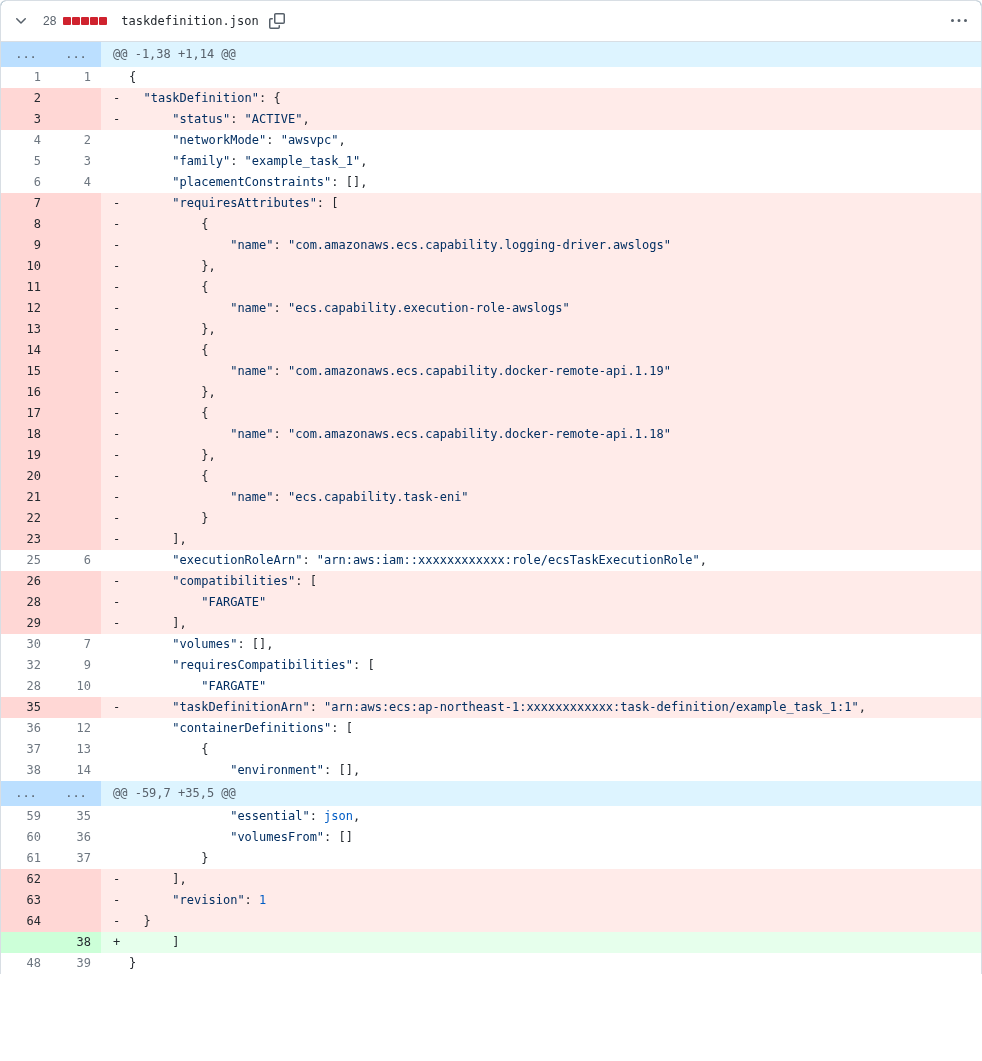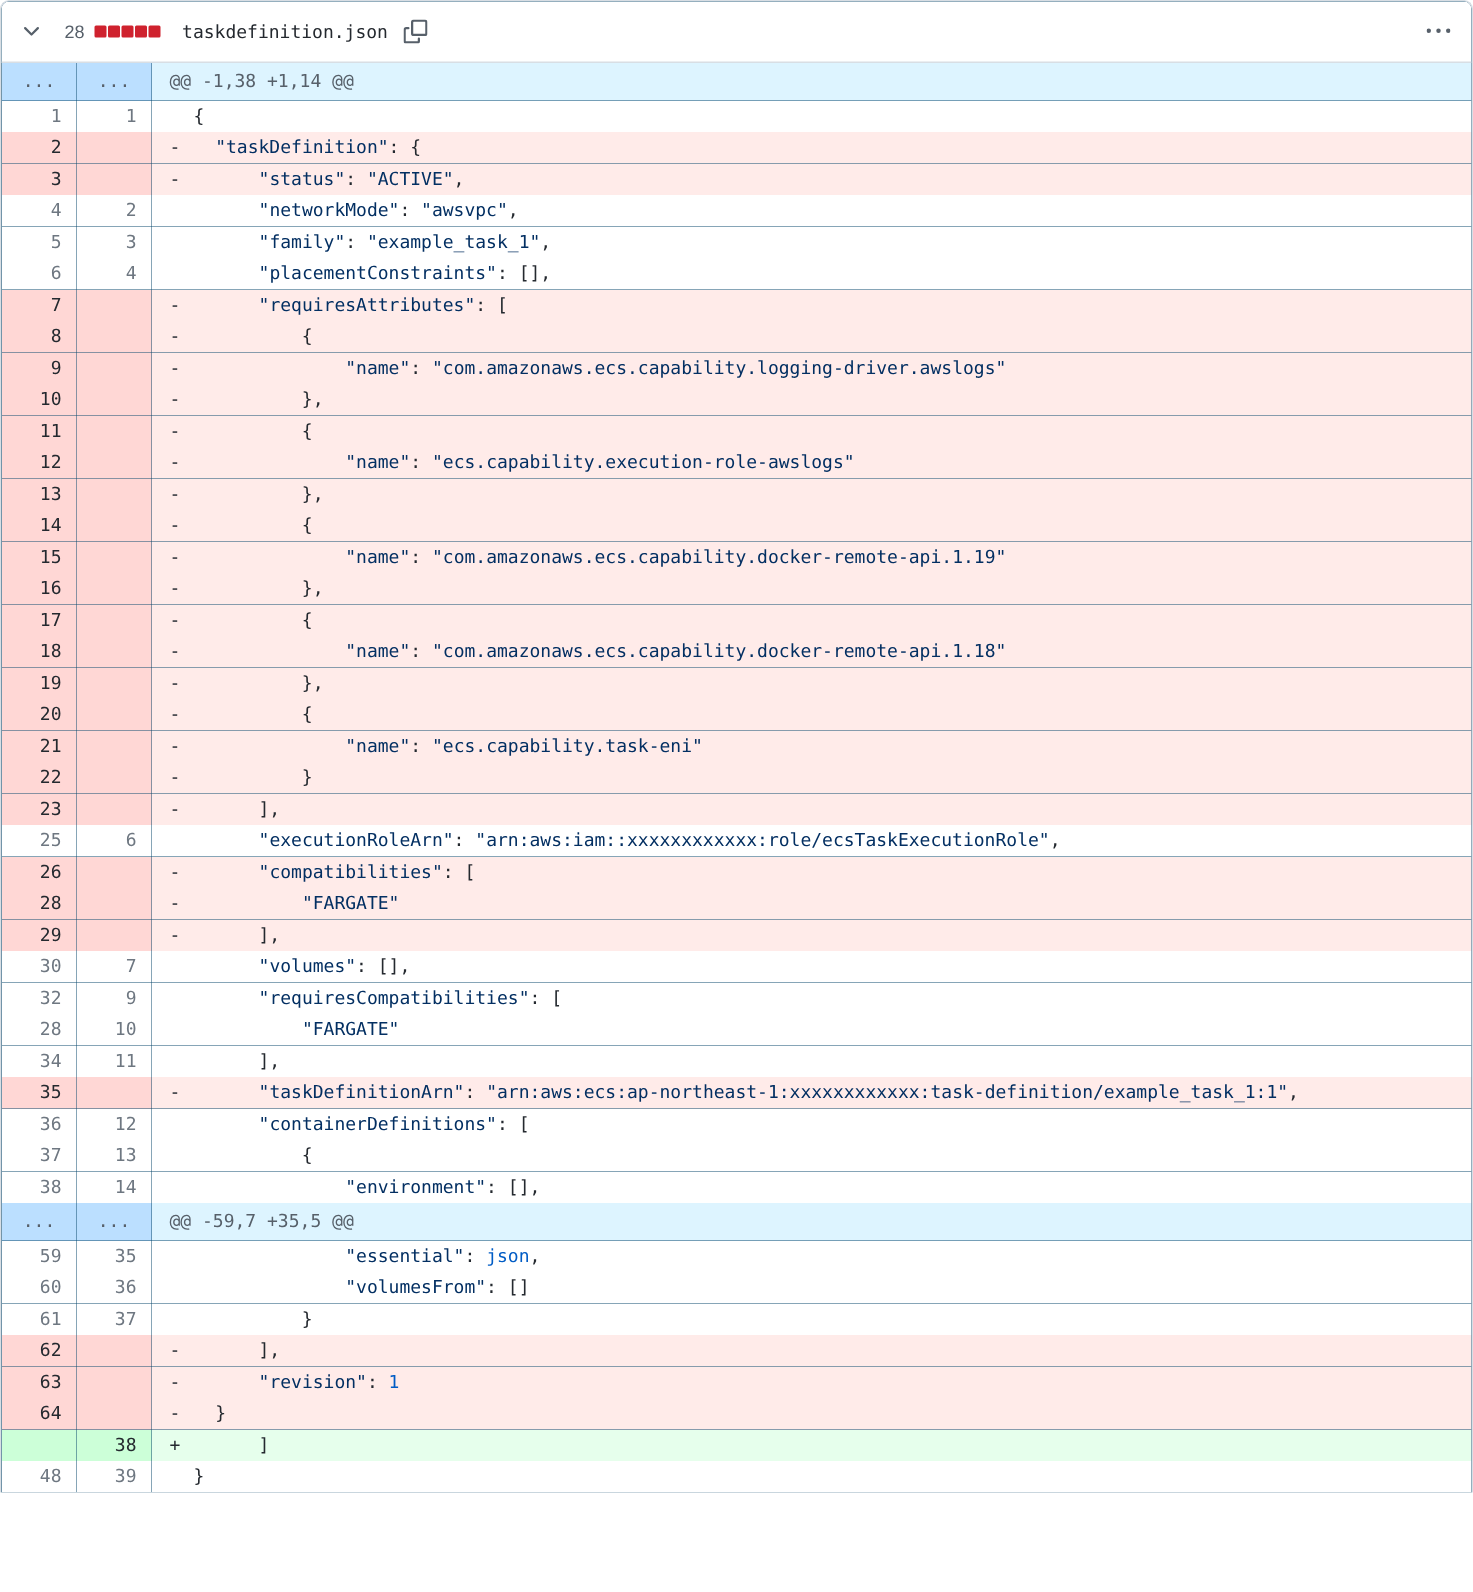--- a/index.html
+++ b/index.html
@@ -302,25 +302,20 @@
         <tr class="ctx">
           <td class="num old">32</td>
           <td class="num new">9</td>
           <td class="code"><span class="marker"></span><span class="code-text"><span>      </span><span class="tok-s">"requiresCompatibilities"</span><span>: [</span></span></td>
         </tr>
         <tr class="ctx">
           <td class="num old">28</td>
           <td class="num new">10</td>
           <td class="code"><span class="marker"></span><span class="code-text"><span>          </span><span class="tok-s">"FARGATE"</span></span></td>
         </tr>
-        <tr class="ctx">
-          <td class="num old">34</td>
-          <td class="num new">11</td>
-          <td class="code"><span class="marker"></span><span class="code-text"><span>      ],</span></span></td>
-        </tr>
         <tr class="del">
           <td class="num old">35</td>
           <td class="num new"></td>
           <td class="code"><span class="marker">-</span><span class="code-text"><span>      </span><span class="tok-s">"taskDefinitionArn"</span><span>: </span><span class="tok-s">"arn:aws:ecs:ap-northeast-1:xxxxxxxxxxxx:task-definition/example_task_1:1"</span><span>,</span></span></td>
         </tr>
         <tr class="ctx">
           <td class="num old">36</td>
           <td class="num new">12</td>
           <td class="code"><span class="marker"></span><span class="code-text"><span>      </span><span class="tok-s">"containerDefinitions"</span><span>: [</span></span></td>
         </tr>

